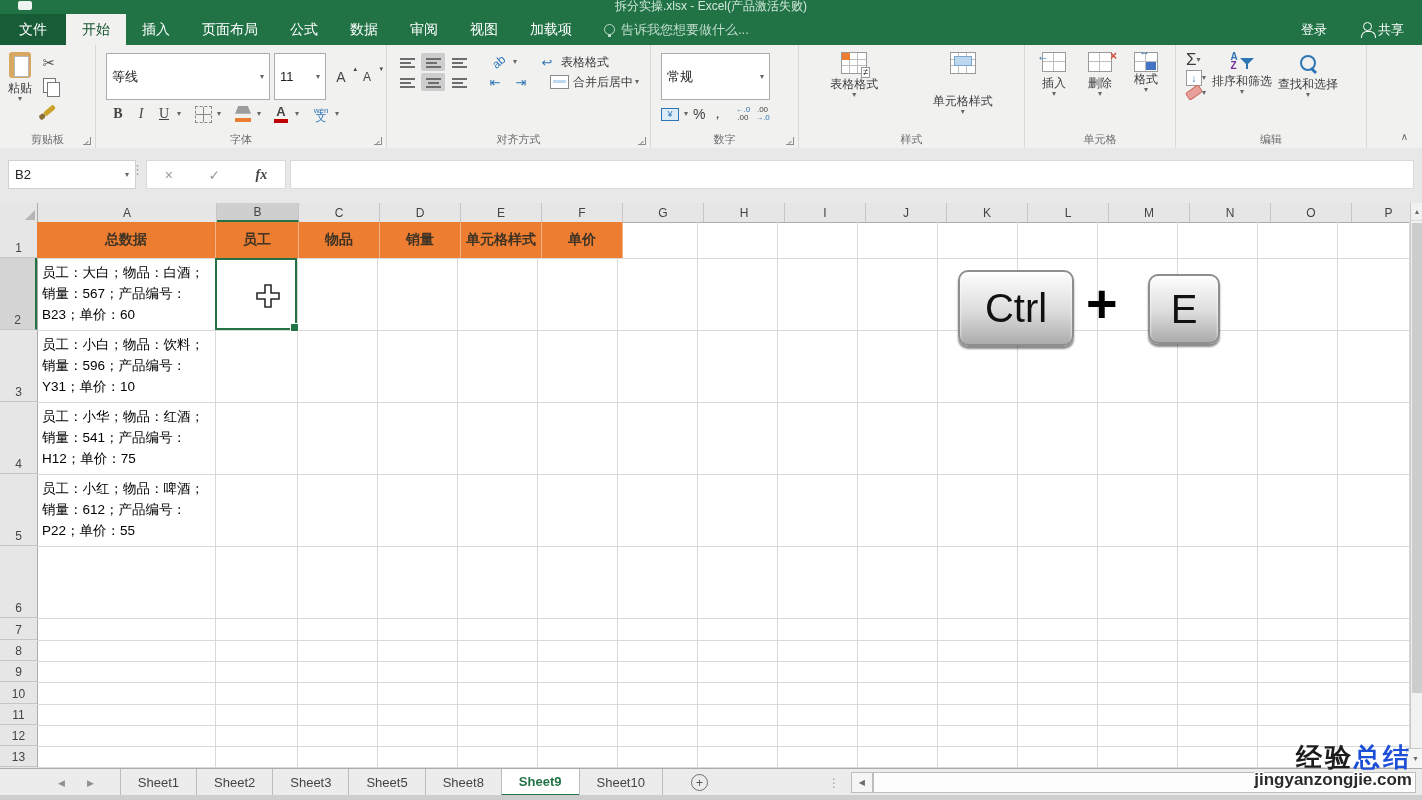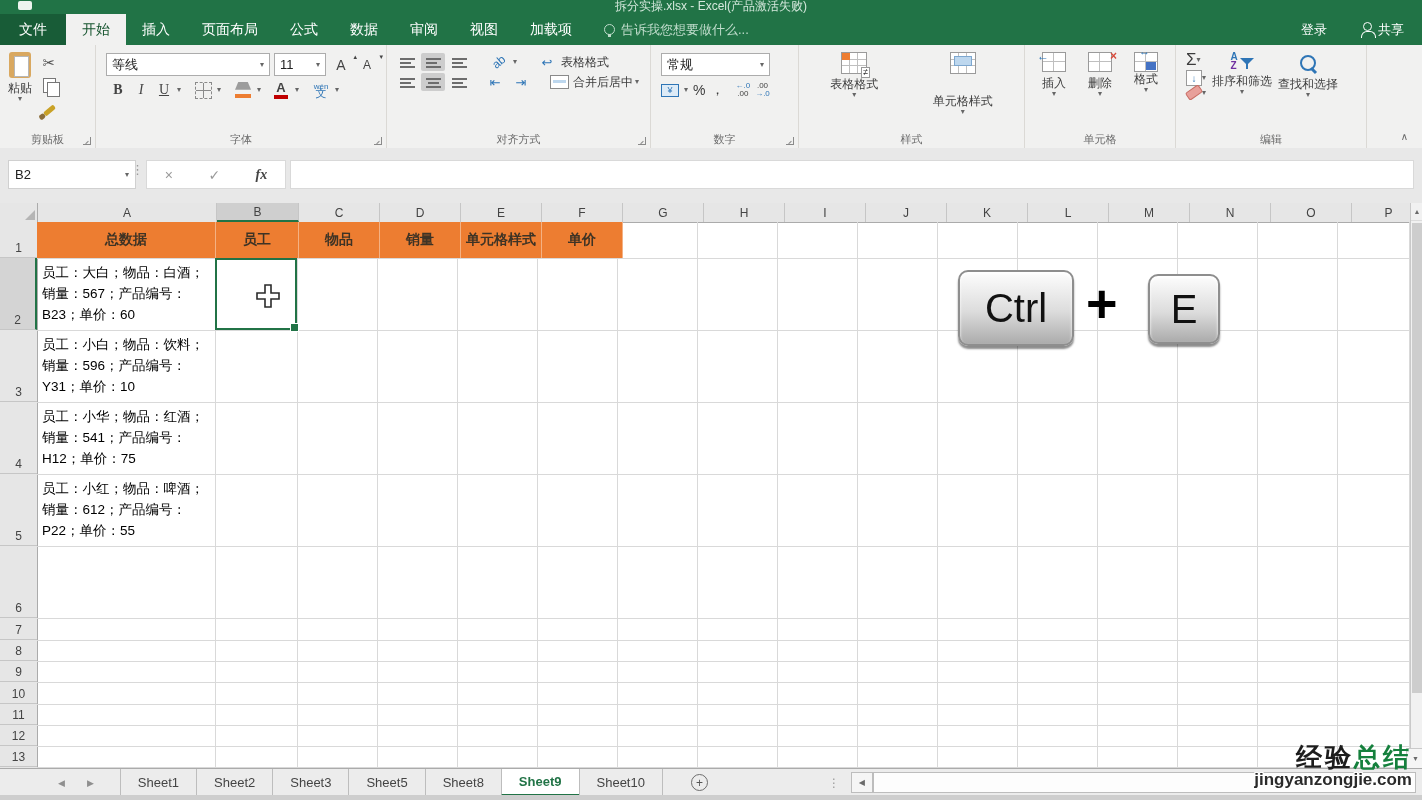--- a/index.html
+++ b/index.html
@@ -44,21 +44,21 @@
   .clip-ic{width:22px;height:26px;background:#D9A860;border-radius:3px;position:relative;margin-bottom:3px}
   .clip-ic::after{content:"";position:absolute;left:5px;top:4px;width:13px;height:19px;background:#fff;border:1px solid #b7b7b7}
   .cutglyph{font-size:15px;color:#555}
   .copy-ic{width:11px;height:13px;border:1px solid #777;background:#fff;position:relative}
   .copy-ic::after{content:"";position:absolute;left:3px;top:3px;width:11px;height:13px;border:1px solid #777;background:#fff}
   .brush-ic{width:13px;height:5px;background:#C9A227;border-radius:2px;transform:rotate(-40deg);position:relative;top:3px}
   .brush-ic::after{content:"";position:absolute;left:-6px;top:0;width:6px;height:5px;background:#8a6d3b;border-radius:2px}
 
   
   .select{background:#fff;border:1px solid #ACACAC;height:21px;display:flex;align-items:center;
-       font-size:13px;color:#222;padding:0 5px;justify-content:space-between}
+       font-size:13px;color:#222;padding:12px 5px;justify-content:space-between}
   .fbtn{font-size:14px;color:#444;width:20px;text-align:center}
   .bld{font-weight:bold;font-family:"Liberation Serif",serif}
   .ita{font-style:italic;font-family:"Liberation Serif",serif}
   .und{text-decoration:underline;font-family:"Liberation Serif",serif}
   .grow{position:relative;font-size:14px}
   .grow::after{content:"▴";position:absolute;font-size:7px;top:-2px;right:-5px;color:#444}
   .shrink{position:relative;font-size:12px}
   .shrink::after{content:"▾";position:absolute;font-size:7px;top:-2px;right:-5px;color:#444}
   .border-ic{width:15px;height:15px;border:1px dashed #8a8a8a;position:relative}
   .border-ic::before{content:"";position:absolute;left:50%;top:0;width:1px;height:100%;background:#8a8a8a}
@@ -175,21 +175,21 @@
   .keycap{border-radius:10px;border:2px solid #8E8E8E;background:linear-gradient(#FDFDFD 0%,#DCDCDC 55%,#ABABAB 100%);
        box-shadow:0 3px 2px rgba(0,0,0,.45), inset 0 2px 3px #fff;display:flex;align-items:center;justify-content:center;
        color:#111;font-size:40px;font-family:"Liberation Sans",sans-serif}
   .key-ctrl{left:958px;top:270px;width:112px;height:72px}
   .key-plus{left:1086px;top:272px;font-size:54px;font-weight:bold;color:#000}
   .key-e{left:1148px;top:274px;width:68px;height:66px}
 
   
   .wm{right:10px;top:744px;text-align:right;z-index:50}
   .wm1{font-size:26px;font-weight:bold;letter-spacing:3px;line-height:26px}
-  .wm1 .blk{color:#1C1C1C}.wm1 .red{color:#15803d}
+  .wm1 .blk{color:#1C1C1C}.wm1 .red{color:#1d4ed8}
   .wm2{font-size:17px;font-weight:bold;color:#2A2A2A;line-height:20px;
        text-shadow:1px 1px 0 #fff,-1px -1px 0 #fff,1px -1px 0 #fff,-1px 1px 0 #fff}
 </style>
 </head>
 <body>
 
 <div class="abs titlebar">
   <span class="ttext">拆分实操.xlsx - Excel(产品激活失败)</span>
   <span class="qatfrag"></span>
 </div>

